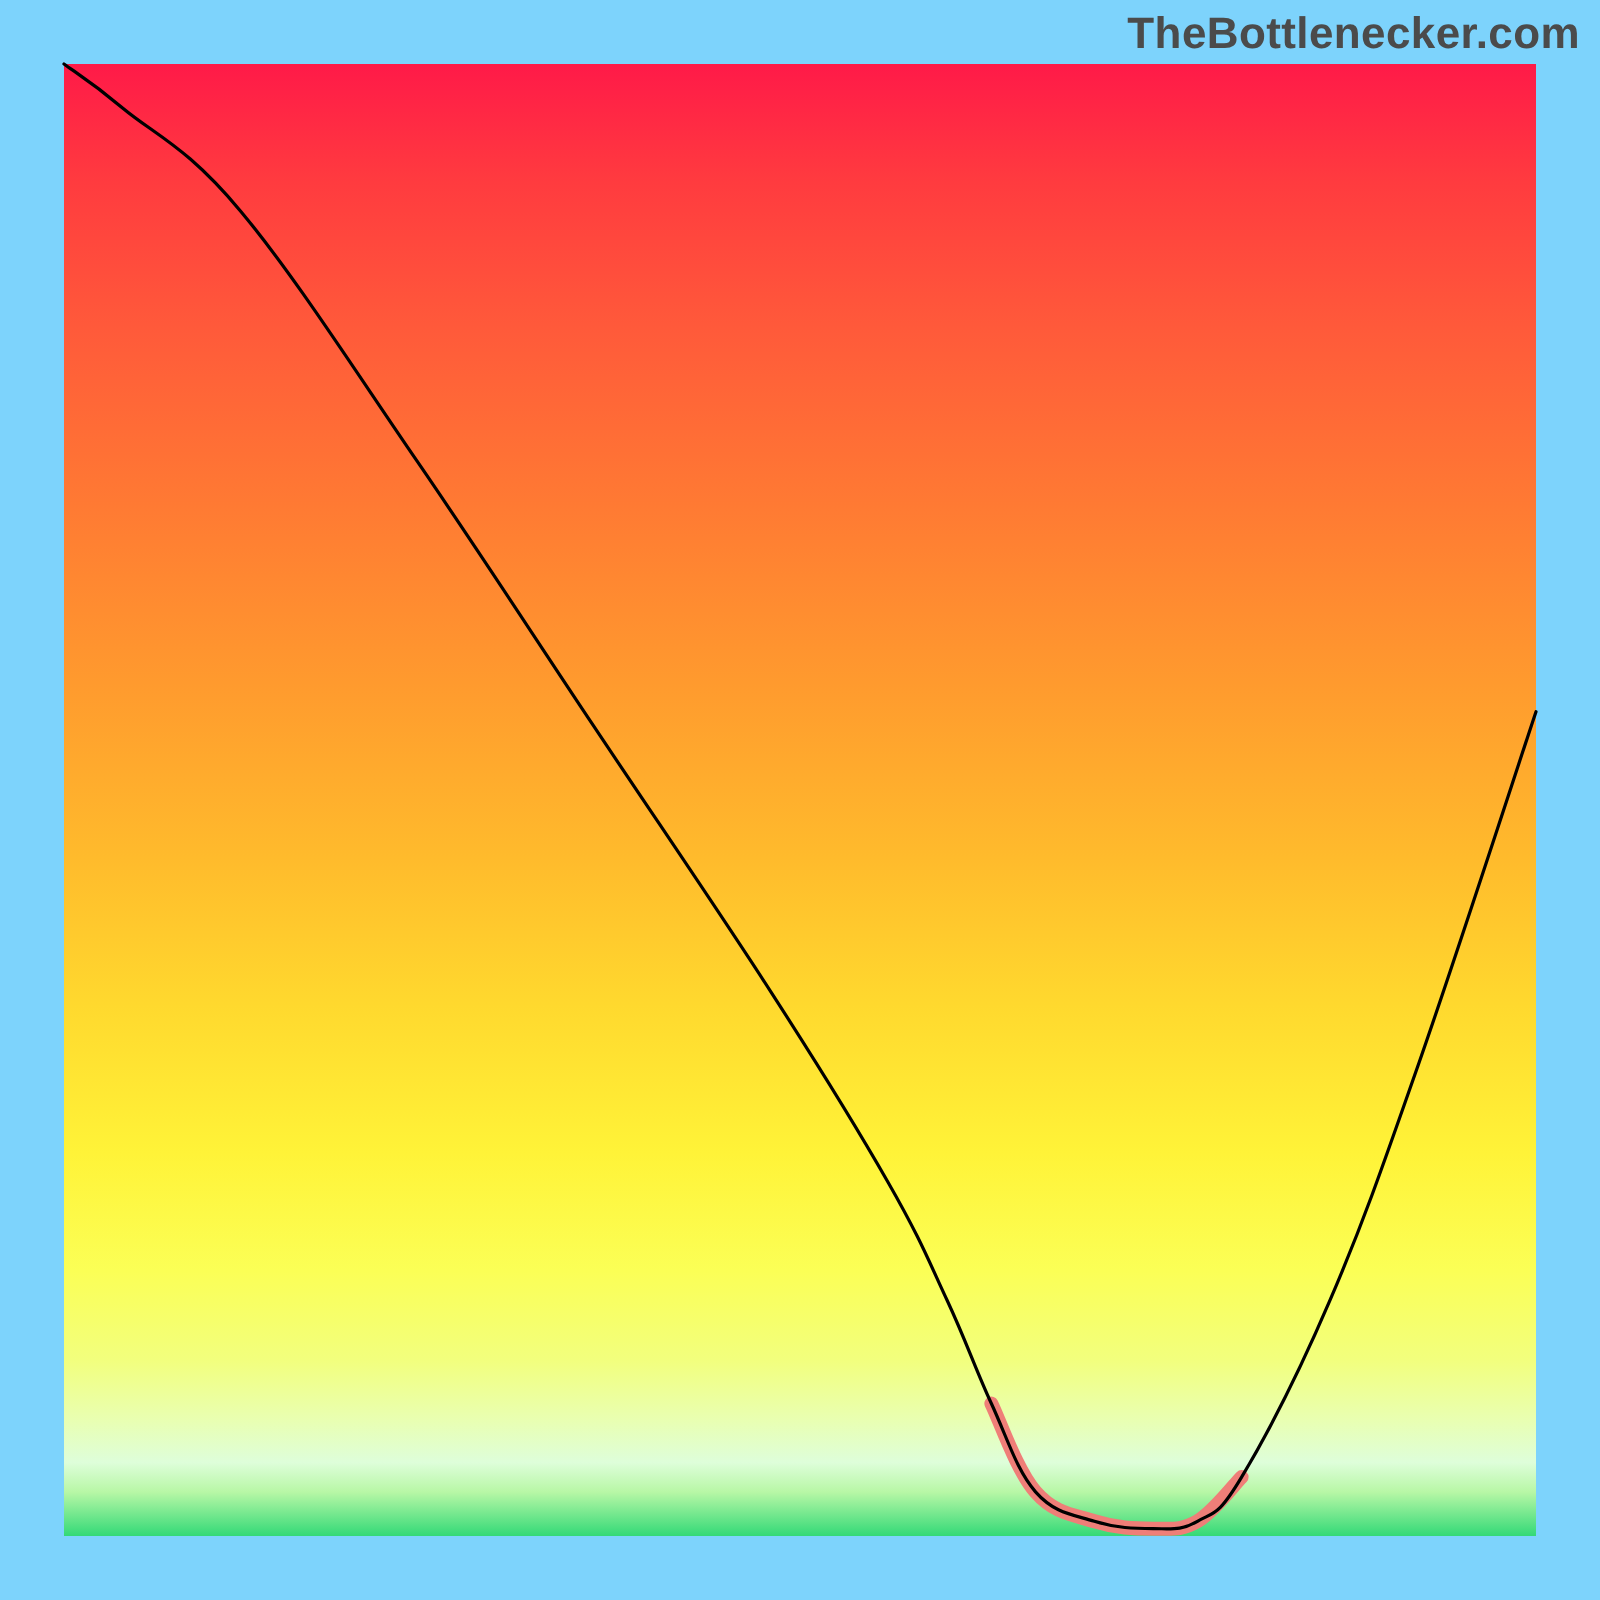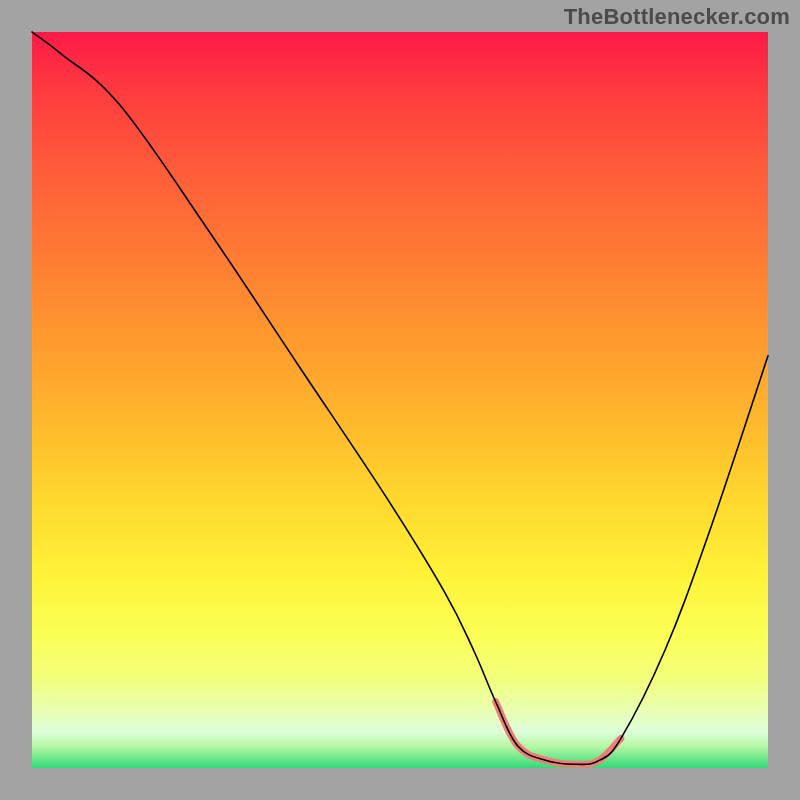--- a/index.html
+++ b/index.html
@@ -8,21 +8,21 @@
     width: 800px;
     height: 800px;
     background: #000;
     overflow: hidden;
     font-family: Arial, Helvetica, sans-serif;
   }
   .frame {
     position: relative;
     width: 800px;
     height: 800px;
-    background: #a3a3a3;
+    background: #7dd3fc;
   }
   .watermark {
     position: absolute;
     top: 4px;
     right: 10px;
     color: #4b4b4b;
     font-size: 22px;
     font-weight: 600;
     letter-spacing: 0.2px;
     z-index: 10;

